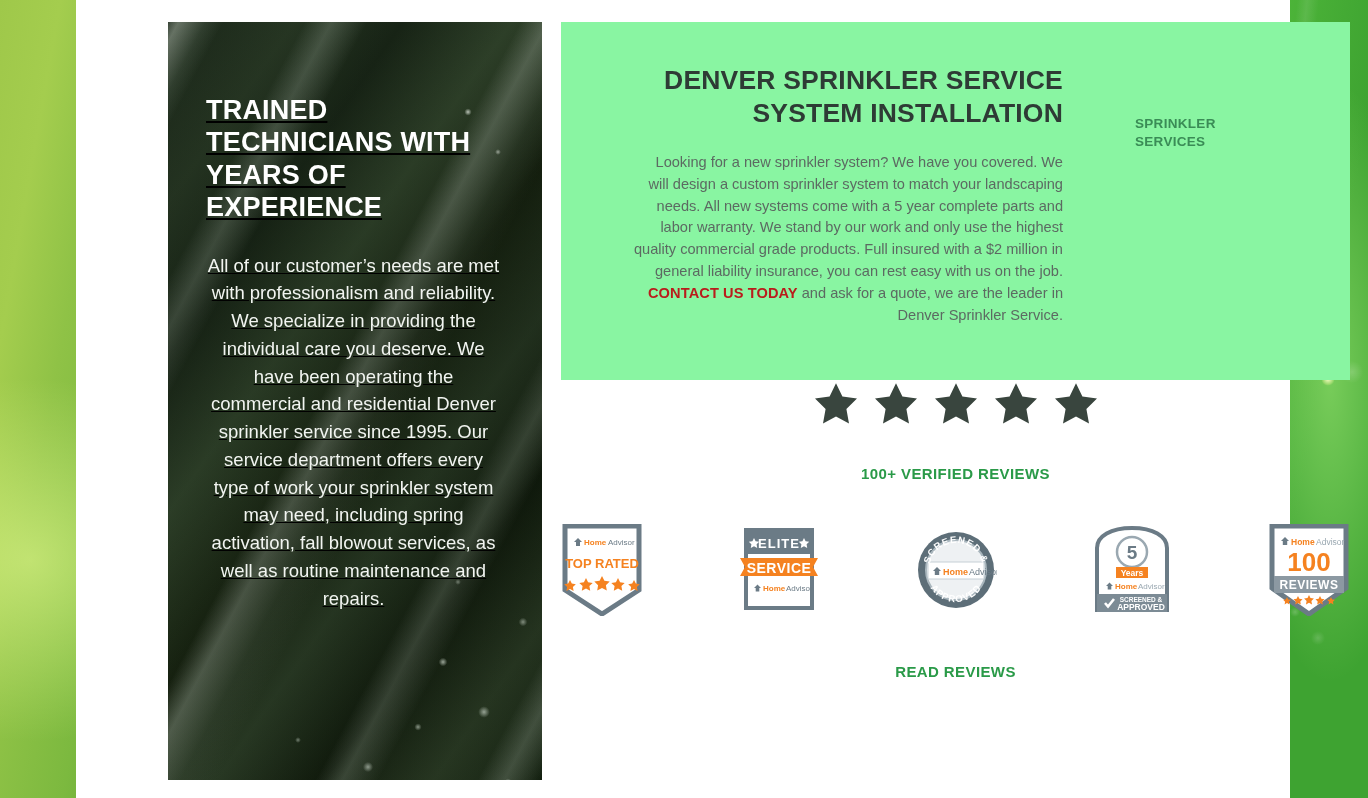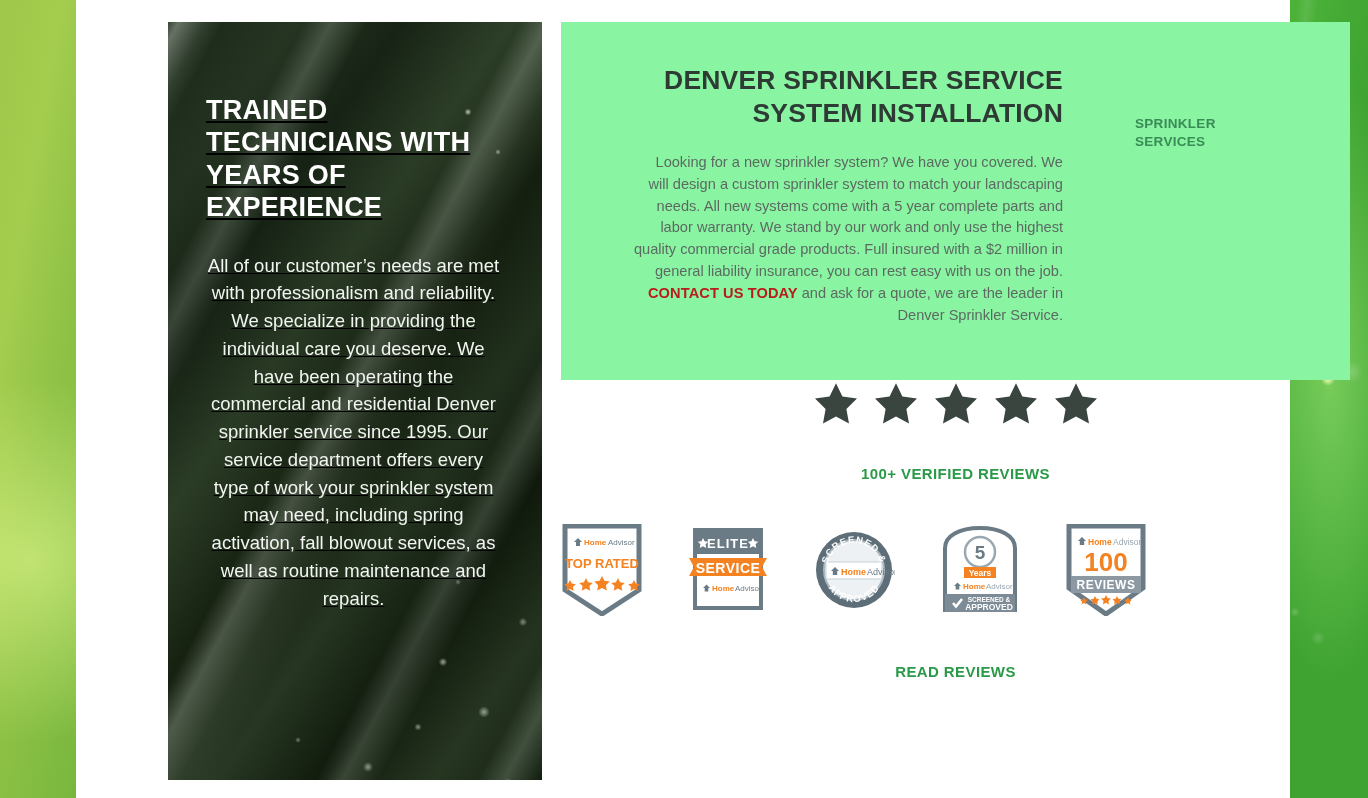--- a/index.html
+++ b/index.html
@@ -210,23 +210,22 @@
     color: #2a9a48;
     font-size: 15px;
     font-weight: 700;
     letter-spacing: 0.4px;
     text-transform: uppercase;
   }
 
   .badges {
     margin-top: 42px;
     display: flex;
-    justify-content: flex-start;
+    justify-content: space-between;
     align-items: center;
-    gap: 44px;
   }
   .badge { width: 82px; height: 92px; display: block; }
 
   .read-reviews {
     display: inline-block;
     margin-top: 47px;
     color: #2a9a48;
     font-size: 15px;
     font-weight: 700;
     letter-spacing: 0.4px;

